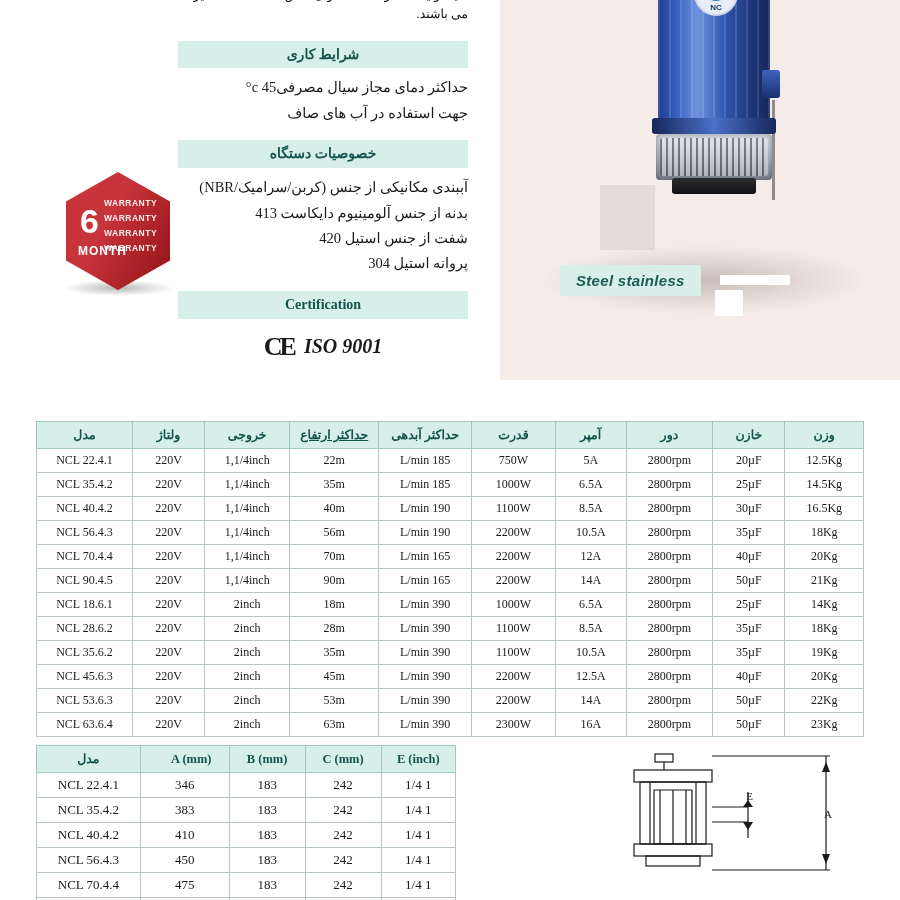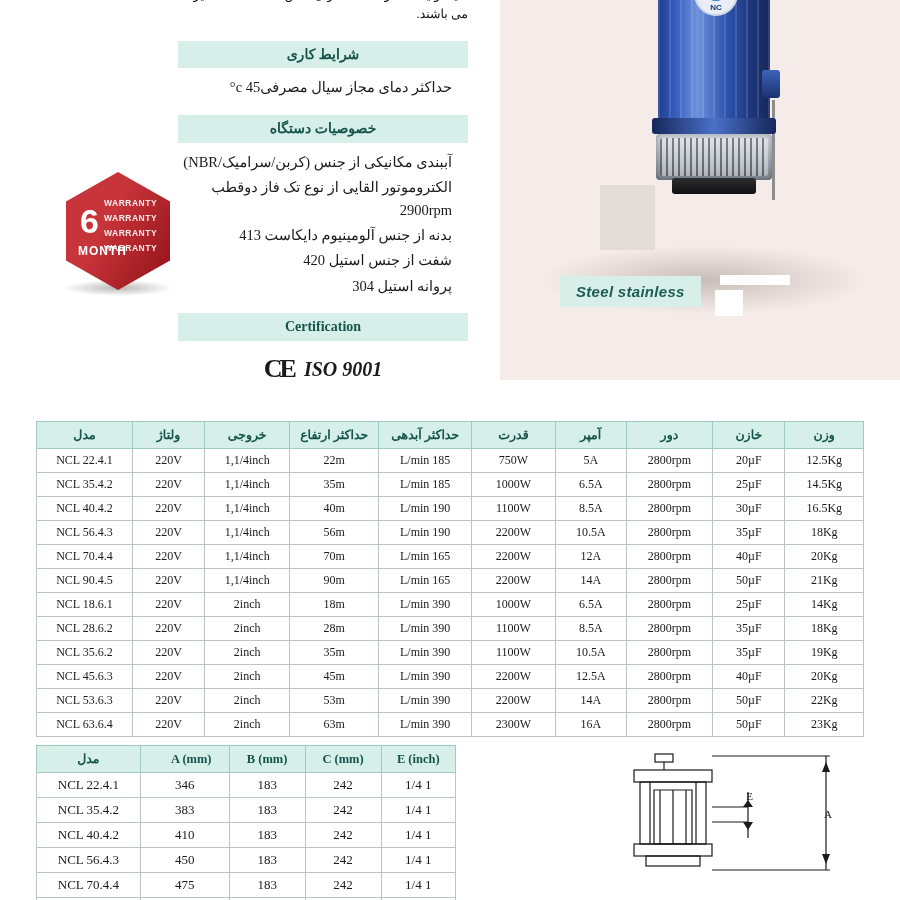--- a/index.html
+++ b/index.html
@@ -68,34 +68,34 @@
     position:absolute;left:272px;top:110px;width:3px;height:100px;background:#8d8d8d;
   }
   .box-grey{
     position:absolute;left:100px;top:195px;width:55px;height:65px;background:#e3dbd7;
   }
   .box-white1{position:absolute;left:220px;top:285px;width:70px;height:10px;background:#ffffff;}
   .box-white2{position:absolute;left:215px;top:300px;width:28px;height:26px;background:#ffffff;}
   .steel-tag{
     position:absolute;left:60px;top:275px;padding:7px 16px;background:#d8efe9;
     color:#1c5c52;font-family:"Liberation Sans",sans-serif;font-weight:bold;
-    font-style:italic;font-size:15px;letter-spacing:.3px;margin-top:11px;
+    font-style:italic;font-size:15px;letter-spacing:.3px;
   }
 
   
   .specs{
     position:absolute;right:432px;top:-14px;width:290px;text-align:right;
     font-size:14.5px;line-height:1.55;direction:rtl;
   }
   .specs .lead{font-size:12.5px;color:#111;margin:0 0 16px 0;}
   .sec-head{
     background:#d6efe9;color:#17544c;font-weight:bold;font-size:14px;
     padding:3px 10px;display:block;margin:8px 0 8px 0;text-align:center;
   }
-  .specs p{margin:0 16px 3px 0;}
+  .specs p{margin:0 0 3px 0;}
   .specs .blk{margin-bottom:16px;}
   .cert-row{
     display:flex;align-items:center;justify-content:center;gap:10px;
     direction:ltr;
   }
   .ce-mark{font-family:"Liberation Serif",serif;font-size:26px;font-weight:bold;letter-spacing:-3px;}
   .iso{font-family:"Liberation Serif",serif;font-size:20px;font-weight:bold;font-style:italic;}
 
   
   .warranty{
@@ -191,26 +191,26 @@
     <div class="box-white2"></div>
     <div class="steel-tag">Steel stainless</div>
   </div>
 
   <div class="specs">
     <p class="lead">کلیه تولیدات شرکت NC دارای شش ماه ضمانت تعمیر می باشند.</p>
 
     <div class="blk">
       <span class="sec-head">شرایط کاری</span>
       <p>حداکثر دمای مجاز سیال مصرفی45 c°</p>
+      <p>جهت استفاده در آب های صاف</p>
     </div>
 
     <div class="blk">
       <span class="sec-head">خصوصیات دستگاه</span>
       <p>آببندی مکانیکی از جنس (کربن/سرامیک/NBR)</p>
-      <p>الکتروموتور القایی از نوع تک فاز دوقطب 2900rpm</p>
       <p>بدنه از جنس آلومینیوم دایکاست 413</p>
       <p>شفت از جنس استیل 420</p>
       <p>پروانه استیل 304</p>
     </div>
 
     <div class="blk">
       <span class="sec-head">Certification</span>
       <div class="cert-row">
         <span class="ce-mark">CE</span>
         <span class="iso">ISO 9001</span>
@@ -234,21 +234,21 @@
 
   <table class="tbl-main">
     <thead>
       <tr id="main-head-row">
           <th style="width: 78px;">وزن</th>
           <th style="width: 72px;">خازن</th>
           <th style="width: 86px;">دور</th>
           <th style="width: 70px;">آمپر</th>
           <th style="width: 84px;">قدرت</th>
           <th style="width: 94px;">حداکثر آبدهی</th>
-          <th style="width: 90px;">حداکثر ارتفاع</th>
+          <th style="width: 90px; text-decoration: underline;">حداکثر ارتفاع</th>
           <th style="width: 84px;">خروجی</th>
           <th style="width: 72px;">ولتاژ</th>
           <th style="width: 98px;">مدل</th>
         </tr>
     </thead>
     <tbody id="main-body">
         <tr>
           <td>12.5Kg</td>
           <td>20µF</td>
           <td>2800rpm</td>

